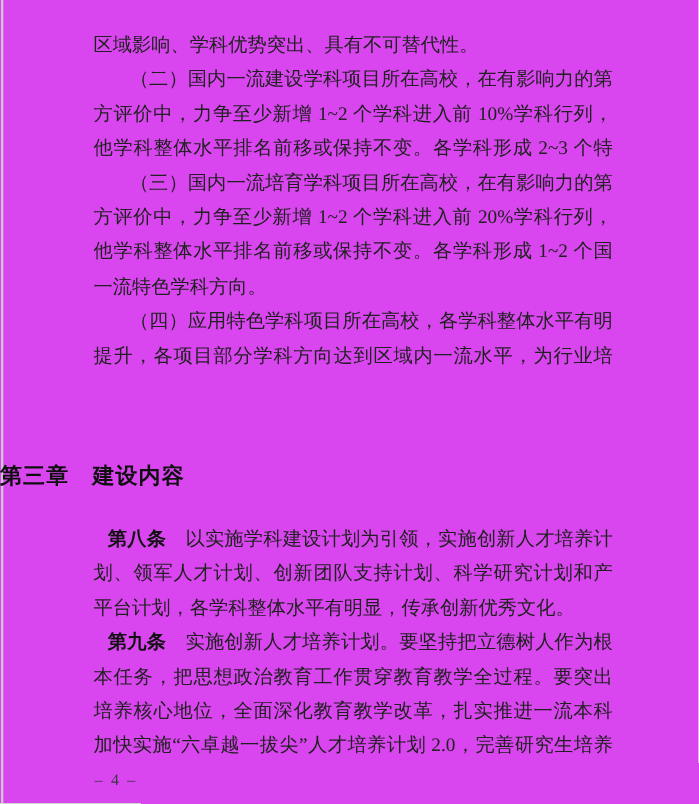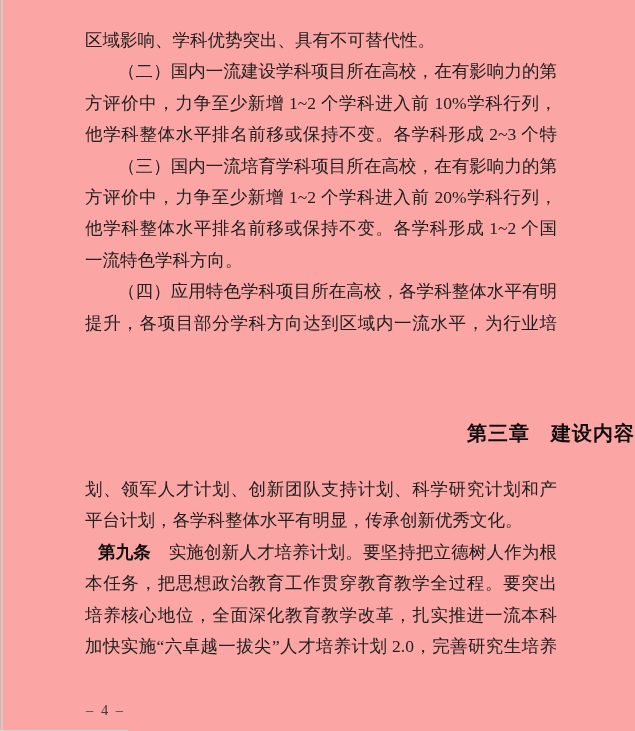--- a/index.html
+++ b/index.html
@@ -1,21 +1,21 @@
 <!DOCTYPE html>
 <html><head>
 <meta charset="utf-8">
 <style>
   html, body { margin: 0; padding: 0; background: #ffffff; }
 
   .canvas {
     position: relative;
     width: 635px;
     height: 731px;
-    background: #fca5a5;
+    background: #d946ef;
     overflow: hidden;
     font-family: "Liberation Serif", "DejaVu Serif", serif;
     color: #212121;
   }
 
   
   .edge-left {
     position: absolute; left: 1px; top: 0;
     width: 2px; height: 731px;
     background: #cbcdcb;
@@ -55,21 +55,21 @@
     font-weight: bold;
     color: #111111;
   }
 
   .heading {
     position: absolute;
     top: 419px; left: 0;
     width: 635px;
     height: 28px;
     line-height: 28px;
-    text-align: right;
+    text-align: left;
     font-family: "Liberation Sans", "DejaVu Sans", sans-serif;
     font-weight: bold;
     font-size: 20px;
     letter-spacing: 1px;
     color: #0f0f0f;
   }
 
   .pagenum {
     position: absolute;
     left: 86px;
@@ -98,20 +98,21 @@
     <div class="line">方评价中，力争至少新增 1~2 个学科进入前 20%学科行列，其</div>
     <div class="line">他学科整体水平排名前移或保持不变。各学科形成 1~2 个国内</div>
     <div class="line end">一流特色学科方向。</div>
     <div class="line ind-item">（四）应用特色学科项目所在高校，各学科整体水平有明显</div>
     <div class="line">提升，各项目部分学科方向达到区域内一流水平，为行业培养大</div>
   </div>
 
   <div class="heading">第三章　建设内容</div>
 
   <div class="col block-bottom">
+    <div class="line ind-art"><span class="lead">第八条</span><span>　以实施学科建设计划为引领，实施创新人才培养计</span></div>
     <div class="line">划、领军人才计划、创新团队支持计划、科学研究计划和产学研</div>
     <div class="line end">平台计划，各学科整体水平有明显，传承创新优秀文化。</div>
     <div class="line ind-art"><span class="lead">第九条</span><span>　实施创新人才培养计划。要坚持把立德树人作为根</span></div>
     <div class="line">本任务，把思想政治教育工作贯穿教育教学全过程。要突出人才</div>
     <div class="line">培养核心地位，全面深化教育教学改革，扎实推进一流本科教育，</div>
     <div class="line">加快实施“六卓越一拔尖”人才培养计划 2.0，完善研究生培养模</div>
   </div>
 
   <div class="pagenum">– 4 –</div>
 

